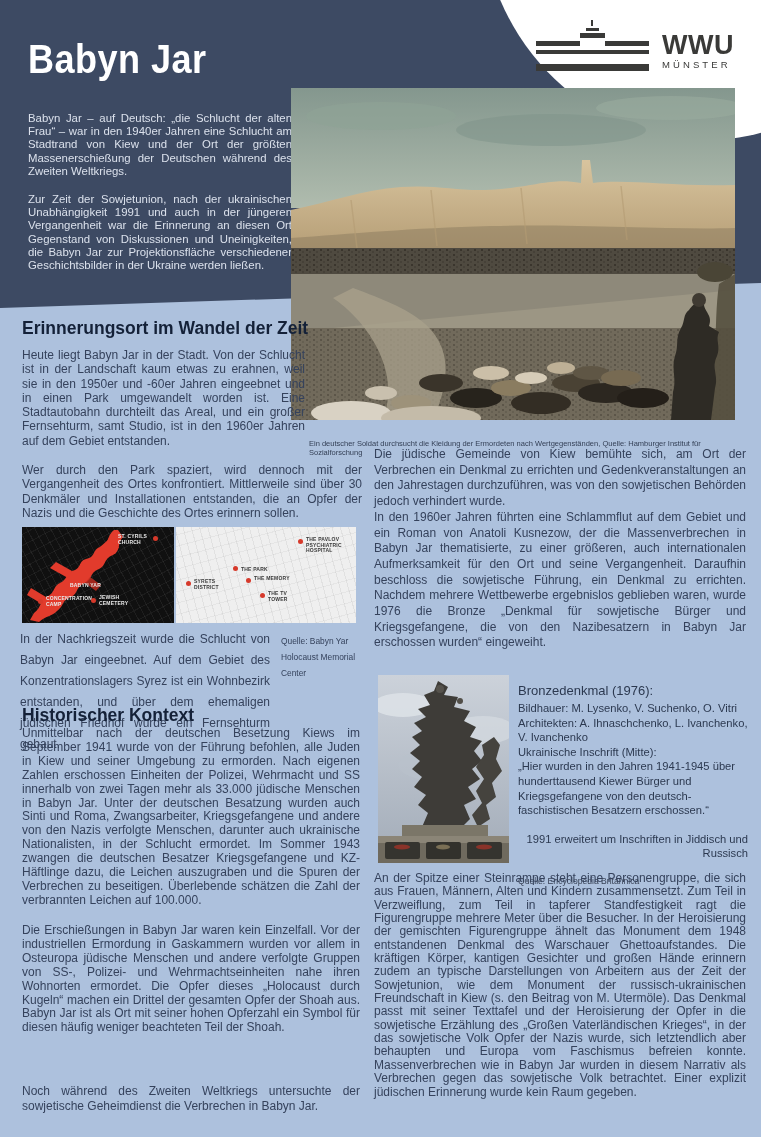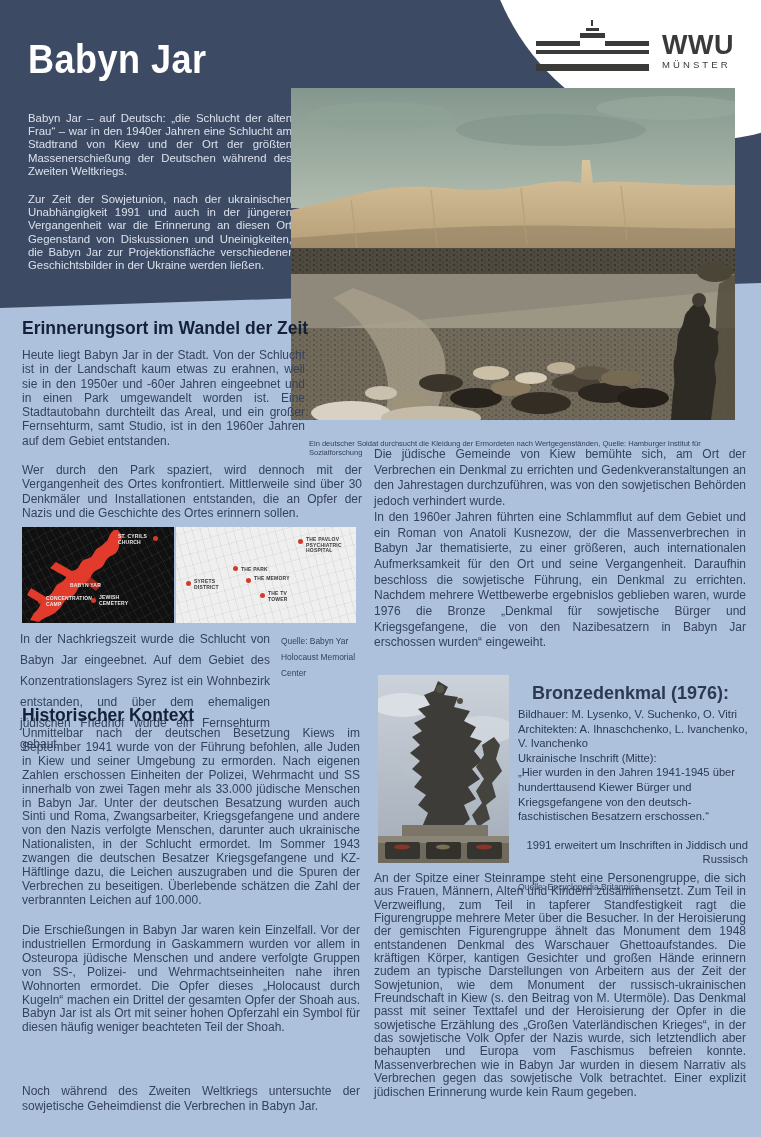--- a/index.html
+++ b/index.html
@@ -89,21 +89,21 @@
   .map-label {
     position:absolute; font-size:5px; line-height:5.6px; font-weight:bold;
     letter-spacing:.2px; font-family:"Liberation Sans", sans-serif;
   }
   .map-left .map-label { color:#e9e9e9; }
   .map-right .map-label { color:#3a3a3a; }
   .dot { position:absolute; width:5px; height:5px; border-radius:50%; background:#d6392b; }
   
   .statue { position:absolute; left:378px; top:675px; width:131px; height:188px; }
   .bronze { position:absolute; left:518px; top:683px; width:230px; color:#2c3950; }
-  .bz-title { font-weight:bold; font-size:18px; margin-bottom:3px;margin-left:14px; }
+  .bz-title { font-weight:normal; font-size:13px; margin-bottom:3px; }
   .bz-line { font-size:11.2px; line-height:14.6px; }
   .bz-gap { margin-top:14px;text-align:right; }
   .bz-src { font-size:8.6px; margin-top:15px; color:#3a4458; }
 </style>
 </head>
 <body>
 
 <div class="poster">
 
   <div class="light-section"></div>

